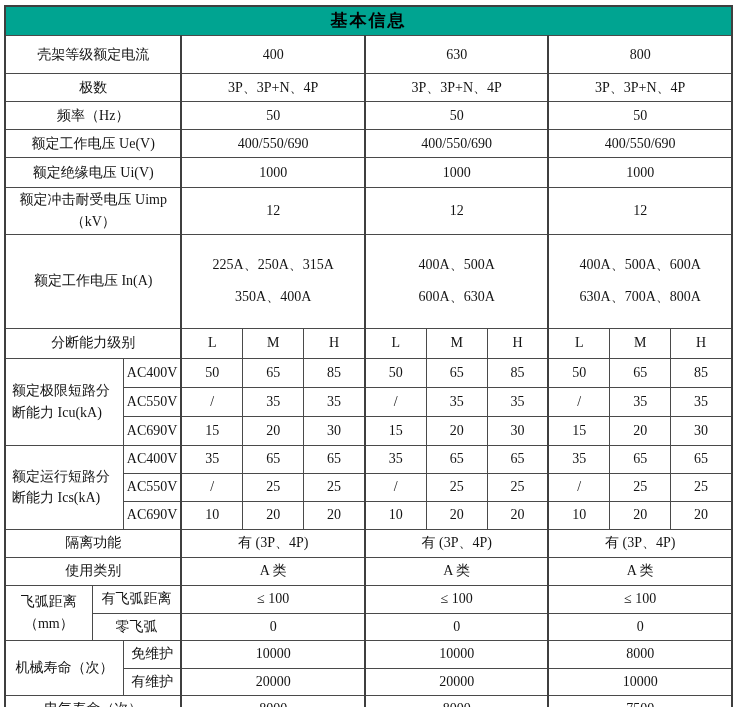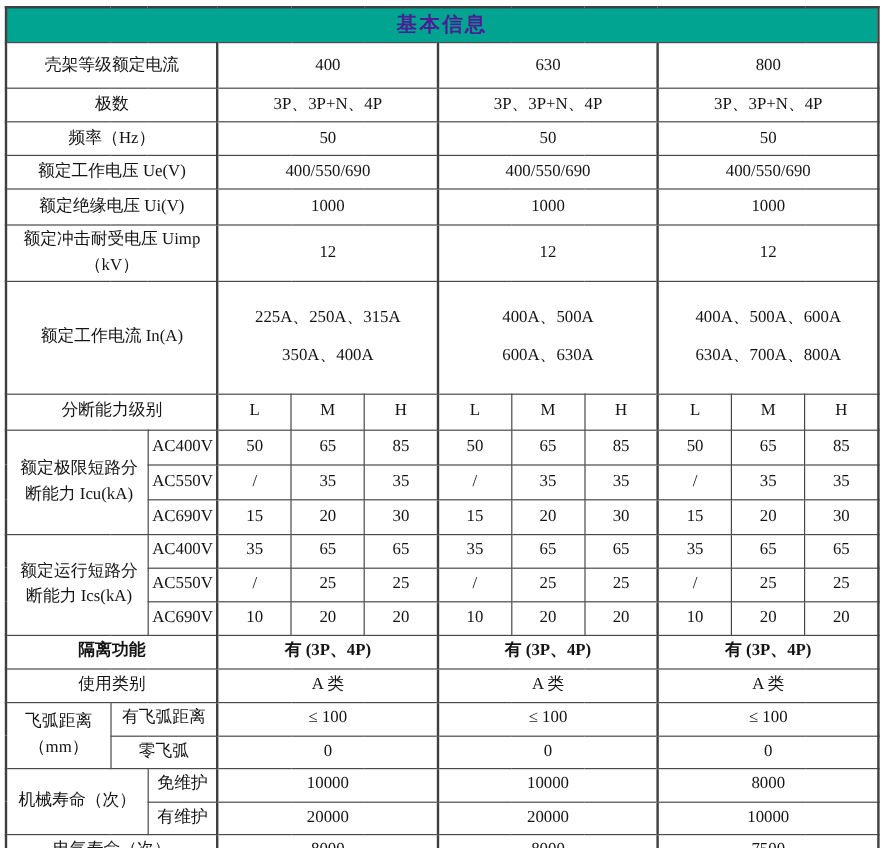--- a/index.html
+++ b/index.html
@@ -32,27 +32,27 @@
     white-space: pre-line;
     line-height: 1.55;
     overflow: hidden;
   }
   table.spec td.gs {
     border-left-width: 2px;
     border-left-color: #3f3f3f;
   }
   table.spec td.th {
     background: #00A491;
-    color: #4c1d95;
+    color: #000000;
     font-weight: bold;
     font-size: 17px;
     letter-spacing: 2px;
   }
   table.spec td.left {
-    text-align: center;
+    text-align: left;
     padding-left: 6px;
   }
   table.spec tr.tall td {
     line-height: 2.3;
   }
 </style>
 </head>
 <body>
 
 <div class="page">
@@ -106,21 +106,21 @@
           <td colspan="3" class="val gs">1000</td>
         </tr>
         <tr style="height: 45px; padding-left: 44px;">
           <td colspan="3" class="label">额定冲击耐受电压 Uimp
 （kV）</td>
           <td colspan="3" class="val gs">12</td>
           <td colspan="3" class="val gs">12</td>
           <td colspan="3" class="val gs">12</td>
         </tr>
         <tr class="tall" style="height: 94px;">
-          <td colspan="3" class="label">额定工作电流 In(A)</td>
+          <td colspan="3" class="label">额定工作电压 In(A)</td>
           <td colspan="3" class="val gs">225A、250A、315A
 350A、400A</td>
           <td colspan="3" class="val gs">400A、500A
 600A、630A</td>
           <td colspan="3" class="val gs">400A、500A、600A
 630A、700A、800A</td>
         </tr>
         <tr style="height: 30px;">
           <td colspan="3" class="label">分断能力级别</td>
           <td class="val gs">L</td>
@@ -202,21 +202,21 @@
           <td class="val gs">10</td>
           <td class="val">20</td>
           <td class="val">20</td>
           <td class="val gs">10</td>
           <td class="val">20</td>
           <td class="val">20</td>
           <td class="val gs">10</td>
           <td class="val">20</td>
           <td class="val">20</td>
         </tr>
-        <tr style="height: 28px; font-weight: bold;">
+        <tr style="height: 28px;">
           <td colspan="3" class="label">隔离功能</td>
           <td colspan="3" class="val gs">有 (3P、4P)</td>
           <td colspan="3" class="val gs">有 (3P、4P)</td>
           <td colspan="3" class="val gs">有 (3P、4P)</td>
         </tr>
         <tr style="height: 28px;">
           <td colspan="3" class="label">使用类别</td>
           <td colspan="3" class="val gs">A 类</td>
           <td colspan="3" class="val gs">A 类</td>
           <td colspan="3" class="val gs">A 类</td>

